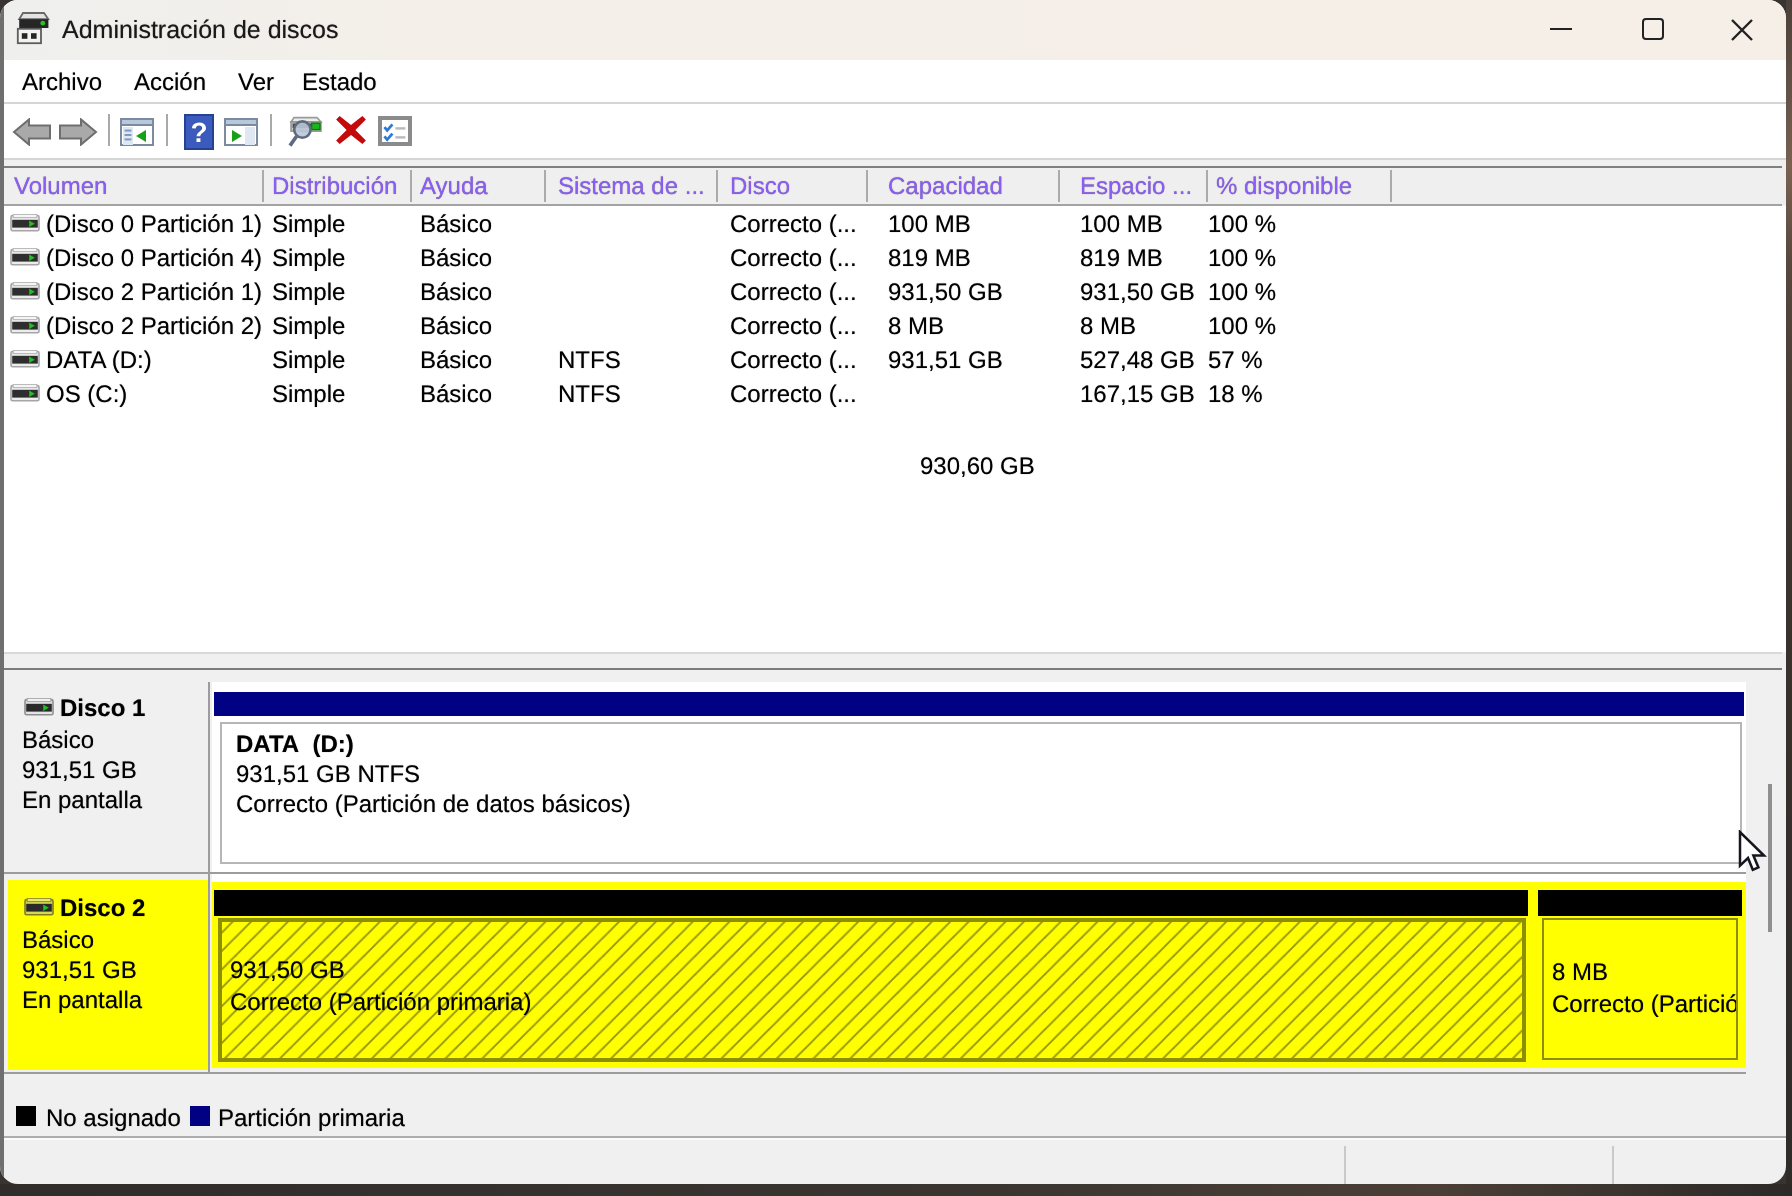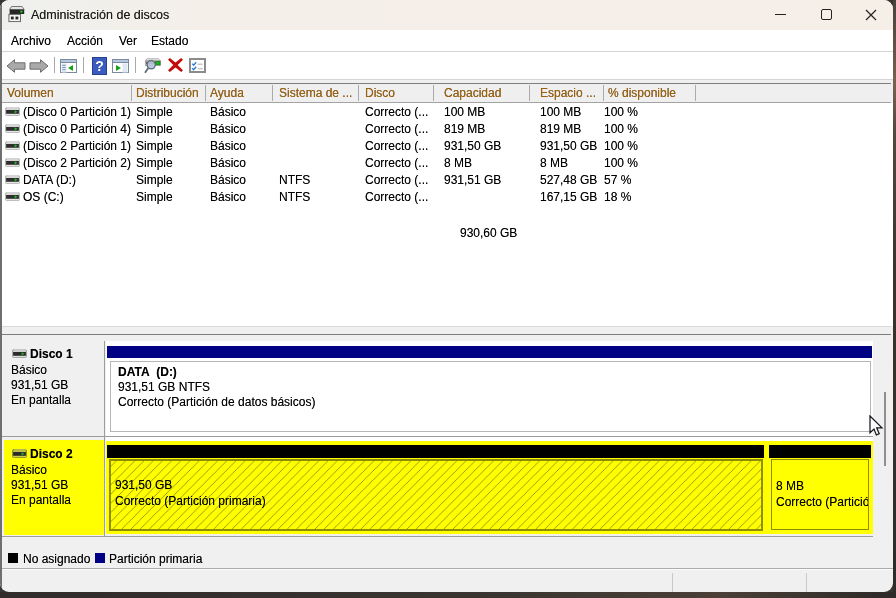--- a/index.html
+++ b/index.html
@@ -13,21 +13,21 @@
 .win { position:absolute; left:0; top:0; width:893px; height:592px; background:#f0f0f0;
   border-radius:9px; overflow:hidden; }
 .edgeL { position:absolute; left:0; top:0; width:2px; height:592px; background:#6f6f6f; }
 .titlebar { position:absolute; left:2px; top:0; width:891px; height:30px;
   background:linear-gradient(90deg,#eff0ee 0%, #f4efe9 22%, #f6efe9 60%, #f6efe8 100%); }
 .menubar { position:absolute; left:2px; top:30px; width:891px; height:21px; background:#fff; }
 .toolbar { position:absolute; left:2px; top:52px; width:891px; height:27px; background:#fff; }
 .hl { position:absolute; height:1px; }
 .vl { position:absolute; width:1px; }
 .lhead { position:absolute; left:2px; top:84px; width:891px; height:18px; background:#efefef; }
-.ht { position:absolute; top:86px; color:#a16207; }
+.ht { position:absolute; top:86px; color:#8b5cf6; }
 .hsep { position:absolute; top:85px; width:1px; height:16px; background:#ababab; }
 .listw { position:absolute; left:2px; top:103px; width:891px; height:223px; background:#fff; }
 .tsep { position:absolute; top:57px; width:1px; height:16px; background:#a9a9a9; }
 .d1box { position:absolute; left:110px; top:361px; width:761px; height:71px; background:#fff; border:1px solid #b6b6b6; }
 .box8 { position:absolute; left:771px; top:459px; width:98px; height:71px; border:1px solid #8e8e04; background:#ffff00; overflow:hidden; }
 .sw { position:absolute; top:553px; width:10px; height:10px; }
 .b { font-weight:bold; }
 </style>
 </head>
 <body>

